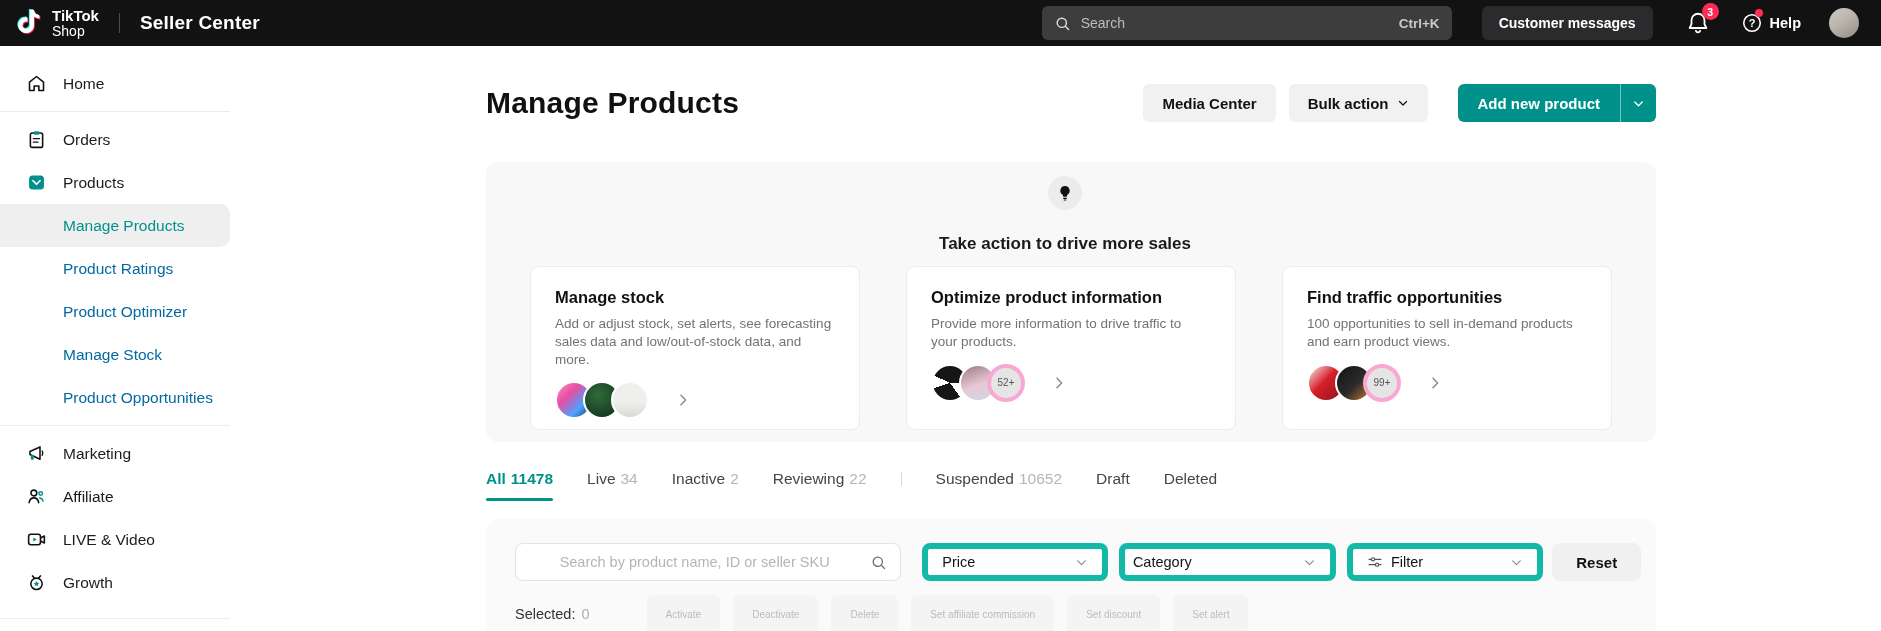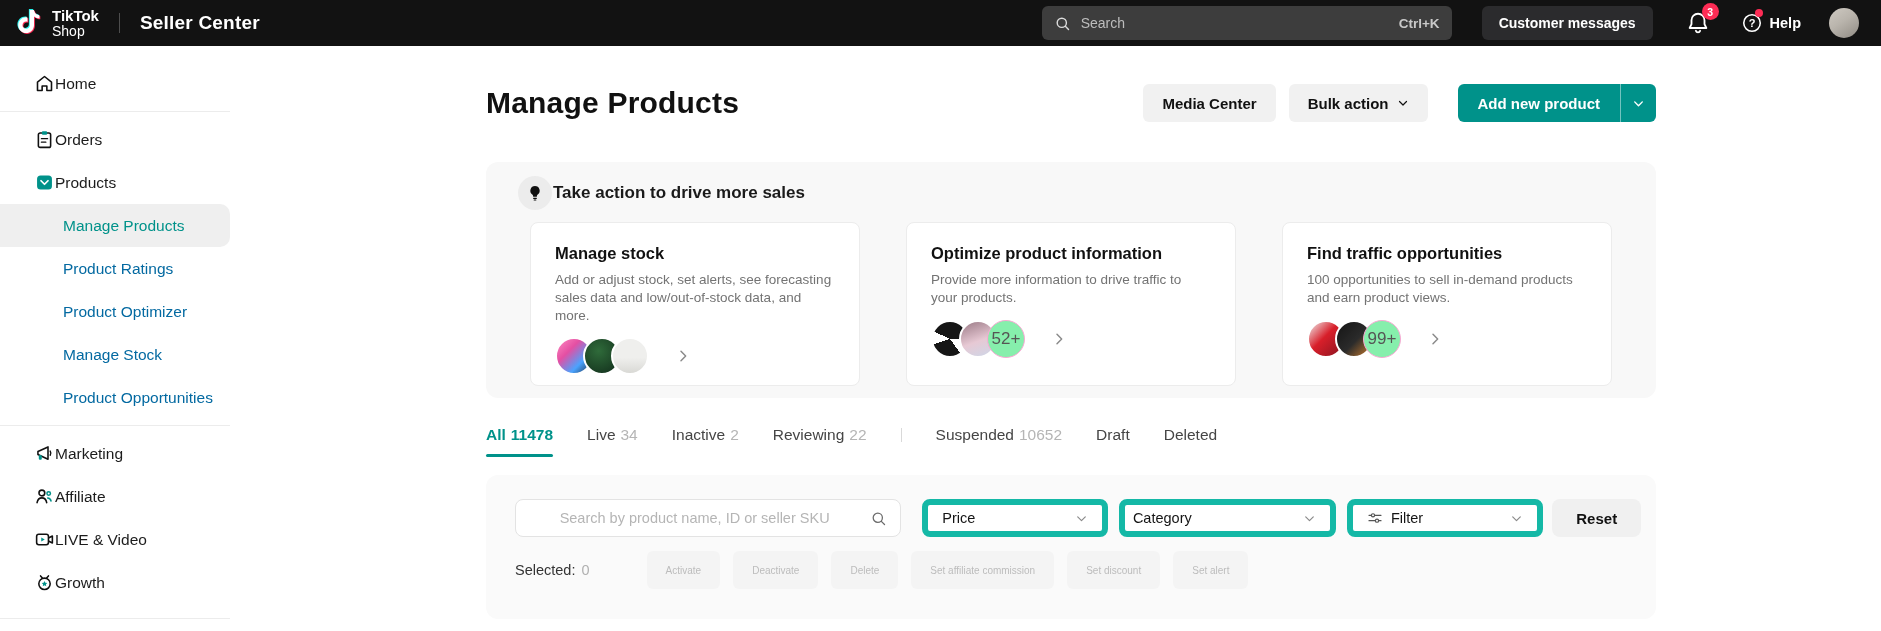--- a/index.html
+++ b/index.html
@@ -27,22 +27,22 @@
     background:#fe2c55; color:#fff; font-size:10.5px; font-weight:bold; display:flex; align-items:center; justify-content:center; padding:0 4px; }
   .help-wrap { margin-left:30px; display:flex; align-items:center; gap:7px; cursor:pointer; position:relative; }
   .help-dot { position:absolute; left:14px; top:-3px; width:8px; height:8px; border-radius:50%; background:#fe2c55; }
   .help-label { color:#fff; font-weight:bold; font-size:14.5px; }
   .avatar { margin-left:28px; width:30px; height:30px; border-radius:50%; cursor:pointer;
     background:linear-gradient(145deg,#cfcac2 0%,#b9b4ac 45%,#8f8a83 100%); }
 
   
   .layout { display:flex; height:585px; }
   .sidebar { width:230px; flex:0 0 230px; padding-top:16px; background:#fff; }
-  .side-item { display:flex; align-items:center; height:43px; padding-left:26px;
-    font-size:15.5px; color:#1c1c1c; cursor:pointer;margin-left:8px; }
+  .side-item { display:flex; align-items:center; gap:16px; height:43px; padding-left:26px;
+    font-size:15.5px; color:#1c1c1c; cursor:pointer; }
   .side-item .sicon { width:21px; height:21px; flex:0 0 21px; }
   .side-divider { height:1px; background:#ececec; margin:6px 0; }
   .sub-item { display:flex; align-items:center; height:43px; padding-left:63px; font-size:15.5px;
     color:#0369a1; cursor:pointer; }
   .sub-item.active { background:#efefef; border-radius:0 10px 10px 0; color:#00928a; }
 
   .content { flex:1; }
   .content-inner { width:1170px; margin-left:256px; }
 
   
@@ -52,34 +52,34 @@
   .btn-gray { height:38px; background:#f1f1f1; border:none; border-radius:6px; padding:0 19px;
     font-size:15px; font-weight:bold; color:#111; cursor:pointer; font-family:inherit; display:flex; align-items:center; gap:8px; }
   .btn-split { display:flex; height:38px; margin-left:17px; }
   .btn-primary { background:#00928a; color:#fff; border:none; border-radius:6px 0 0 6px; padding:0 20px;
     font-size:15px; font-weight:bold; cursor:pointer; font-family:inherit; }
   .btn-primary-caret { width:36px; background:#00928a; border:none; border-left:1px solid rgba(255,255,255,.45);
     border-radius:0 6px 6px 0; cursor:pointer; display:flex; align-items:center; justify-content:center; }
 
   
   .banner { margin-top:40px; background:#f8f8f8; border-radius:12px; padding:14px 44px 12px 32px; }
-  .banner-head { display:flex; align-items:center; gap:1px; }
+  .banner-head { display:flex; align-items:center; gap:24px;flex-direction:column; }
   .bulb-circle { width:34px; height:34px; border-radius:50%; background:#ececec; display:flex; align-items:center; justify-content:center; }
   .banner-title { font-size:17px; font-weight:bold; color:#1a1a1a; }
   .cards { display:flex; gap:46px; margin:12px 0 0 12px; }
   .card { width:337px; height:164px; background:#fff; border:1px solid #ececec; border-radius:8px;
     padding:21px 24px; cursor:pointer; }
   .card-title { font-size:16.5px; font-weight:bold; color:#111; }
   .card-desc { margin-top:8px; font-size:13.5px; line-height:1.32; color:#737373; }
   .card-foot { margin-top:13px; display:flex; align-items:center; }
   .avs { display:flex; }
   .av { width:38px; height:38px; border-radius:50%; border:2px solid #fff; }
   .av + .av { margin-left:-10px; }
-  .av-badge { width:38px; height:38px; border-radius:50%; background:#86efac; border:1px solid #f9a8d4;
-    margin-left:-10px; display:flex; align-items:center; justify-content:center; font-size:17px; color:#555; }
+  .av-badge { width:38px; height:38px; border-radius:50%; background:#e5e5e5; border:4px solid #f9a8d4;
+    margin-left:-10px; display:flex; align-items:center; justify-content:center; font-size:10px; color:#555; }
   .card-chev { margin-left:26px; color:#8a8a8a; }
   .av-1a { background:linear-gradient(135deg,#ff8ac2 0%,#e44fa3 35%,#4aa3ff 70%,#20324d 100%); }
   .av-1b { background:radial-gradient(circle at 40% 35%,#2f6b3a 0%,#1d4527 60%,#10291a 100%); }
   .av-1c { background:linear-gradient(180deg,#efefed 55%,#d9d9d5 100%); }
   .av-2a { background:conic-gradient(#161616 0 25%,#fff 25% 40%,#161616 40% 70%,#fff 70% 82%,#161616 82%); }
   .av-2b { background:linear-gradient(160deg,#9b7a86 0%,#e7c9d4 55%,#cdd7e8 100%); }
   .av-3a { background:linear-gradient(135deg,#f0f0f0 0%,#d81f2a 45%,#8a1420 100%); }
   .av-3b { background:linear-gradient(135deg,#141414 0%,#2b2b2b 55%,#c77b2e 100%); }
 
   

